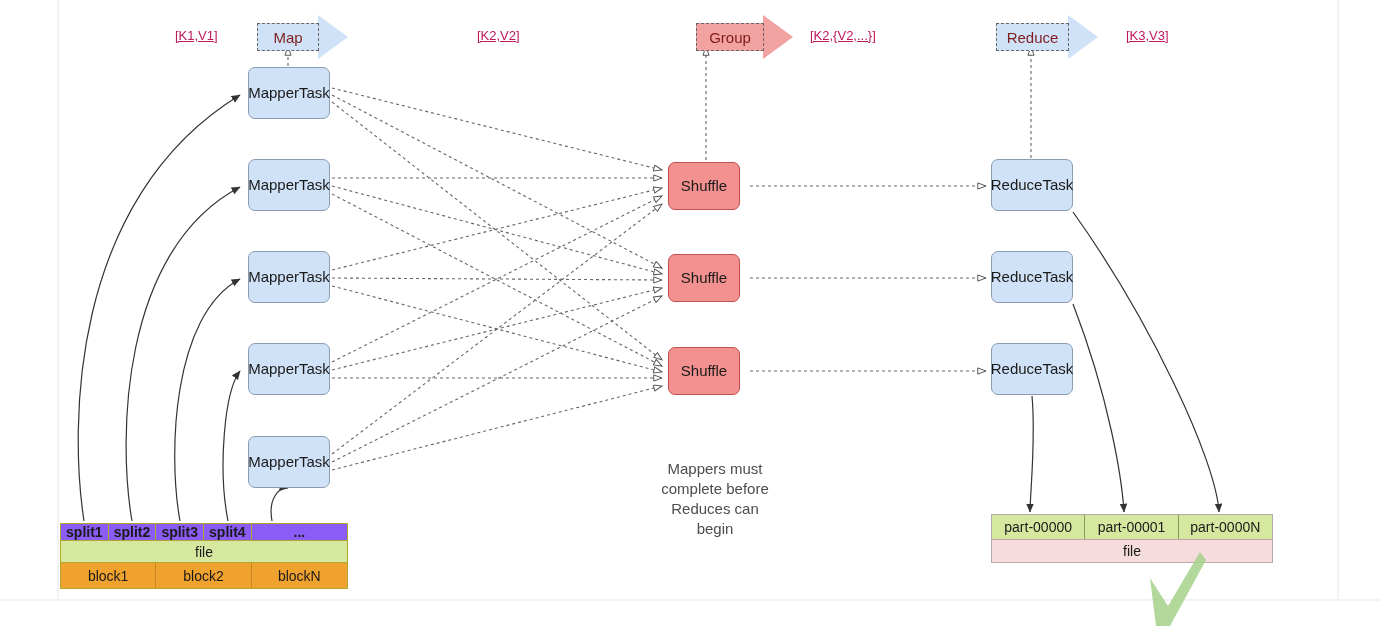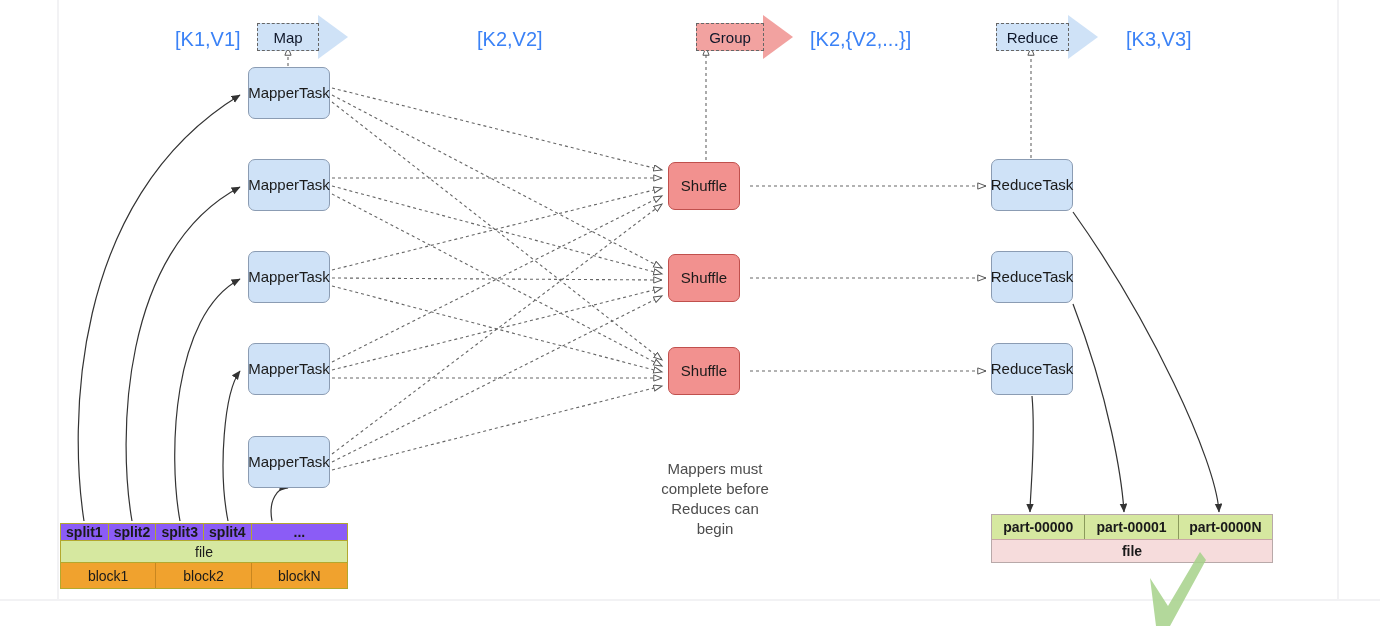--- a/index.html
+++ b/index.html
@@ -30,42 +30,43 @@
     position: absolute;
     left: 0; top: 0;
     width: 1380px;
     height: 626px;
     pointer-events: none;
   }
 
   
   .kv-label {
     position: absolute;
-    font-size: 20px;
-    color: #3b82f6;
+    font-size: 13px;
+    color: #be185d;
     white-space: nowrap;
+    text-decoration: underline;
   }
 
   
   .stage-arrow {
     position: absolute;
     height: 44px;
     display: flex;
     align-items: center;
   }
   .stage-arrow .arrow-body {
     position: relative;
     height: 28px;
     display: flex;
     align-items: center;
     justify-content: center;
     box-sizing: border-box;
     border: 1px dashed #666;
     font-size: 15px;
-    color: #0f172a;
+    color: #7f1d1d;
     padding: 0 6px;
   }
   .stage-arrow .arrow-head {
     width: 0; height: 0;
     border-top: 22px solid transparent;
     border-bottom: 22px solid transparent;
     margin-left: -1px;
   }
   .arrow-blue .arrow-body { background: #cfe2f7; }
   .arrow-blue .arrow-head { border-left: 30px solid #cfe2f7; }
@@ -331,21 +332,21 @@
     <div class="row file-row">
       <div class="cell">file</div>
     </div>
     <div class="row blocks-row">
       <div class="cell" style="width:96px;">block1</div>
       <div class="cell" style="width:96px;">block2</div>
       <div class="cell" style="width:96px;">blockN</div>
     </div>
   </div>
 
-  <div class="out-table" style="left:991px; top:514px; width:282px;font-weight:bold;">
+  <div class="out-table" style="left:991px; top:514px; width:282px;">
     <div class="row parts-row">
       <div class="cell" style="width:94px;">part-00000</div>
       <div class="cell" style="width:94px;">part-00001</div>
       <div class="cell" style="width:94px;">part-0000N</div>
     </div>
     <div class="row outfile-row">
       <div class="cell">file</div>
     </div>
   </div>
 

